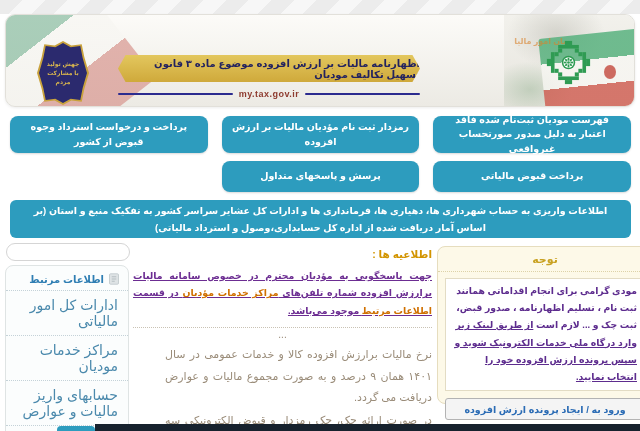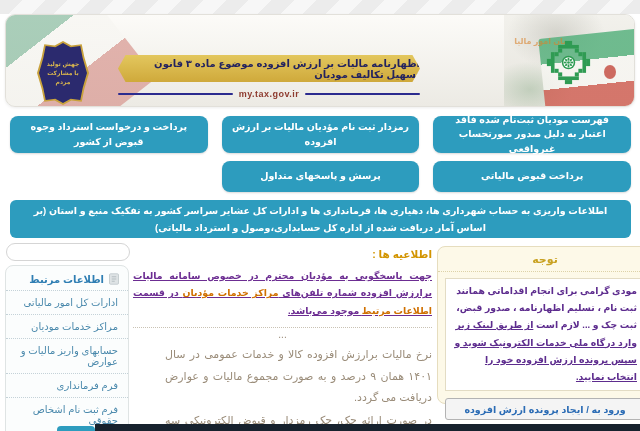--- a/index.html
+++ b/index.html
@@ -69,21 +69,21 @@
   
   .empty-pill { position:absolute; left:6px; top:243px; width:124px; height:18px;
     background:#fff; border:1px solid #d5d5d5; border-radius:9px; }
   .sidebar { position:absolute; left:5px; top:265px; width:124px; height:170px;
     background:#fbfdfd; border:1px solid #dfe4e4; border-radius:8px 8px 0 0; overflow:hidden; }
   .sb-head { display:flex; align-items:center; justify-content:flex-start; gap:4px;
     padding:7px 8px 5px; color:#2f7eb3; font-weight:bold; font-size:10px; }
   .sb-head svg { flex:0 0 auto; opacity:.65; }
   .sb-list { list-style:none; }
   .sb-list li { border-top:1px dotted #c4d2d8; padding:6px 10px 6px 6px;
-    font-size:10px; color:#4a89ac; text-align:right; cursor:pointer; }
+    font-size:14px; color:#4a89ac; text-align:right; cursor:pointer; }
 
   
   .announce { position:absolute; left:133px; top:248px; width:299px; }
   .announce h3 { color:#d29400; font-size:10.5px; font-weight:bold; text-align:right; margin-bottom:7px; }
   .announce .p1 { color:#6c2d92; font-weight:bold; font-size:9.4px; line-height:1.85;
     text-align:justify;text-decoration:underline; }
   .announce .hl { color:#d07000; }
   .dotsep { border-top:1px dotted #c9c2b4; margin:8px 0 2px; }
   .ellip { text-align:center; color:#9a8c79; font-size:10px; line-height:1; margin-bottom:4px; }
   .announce .gray { color:#9a8c79; font-size:11px; line-height:1.95; text-align:justify; margin-bottom:2px;margin-left:32px; }

